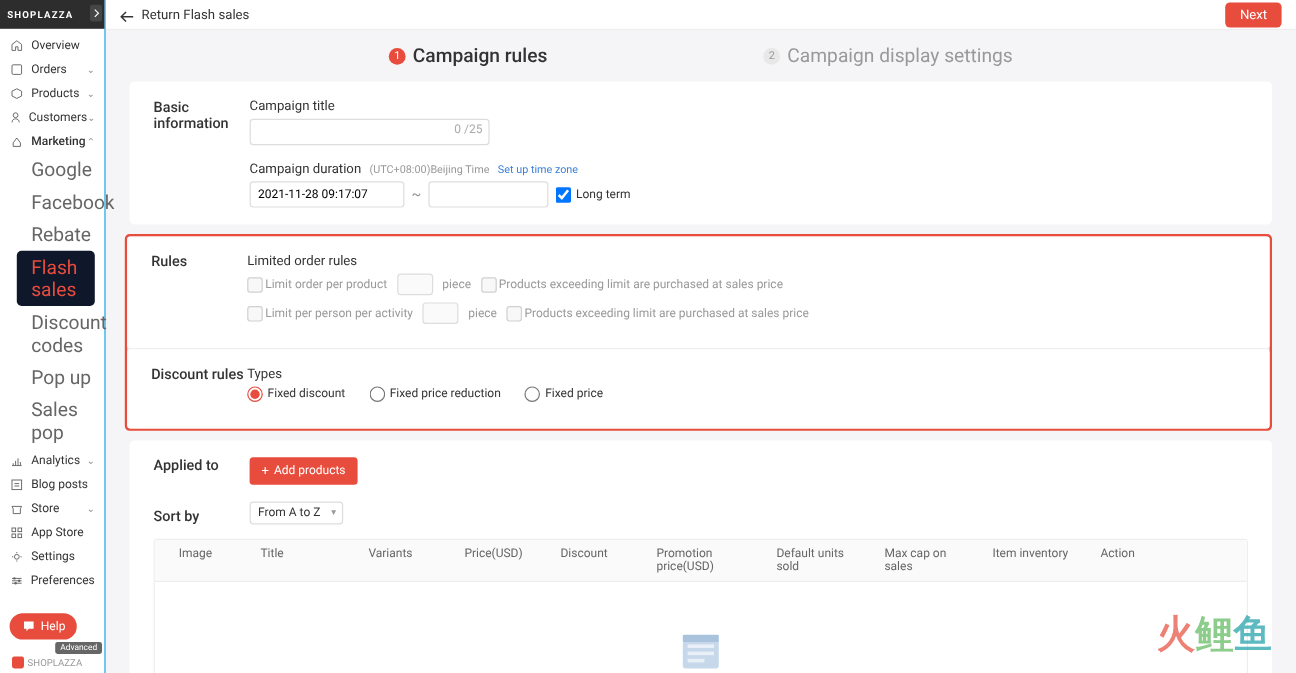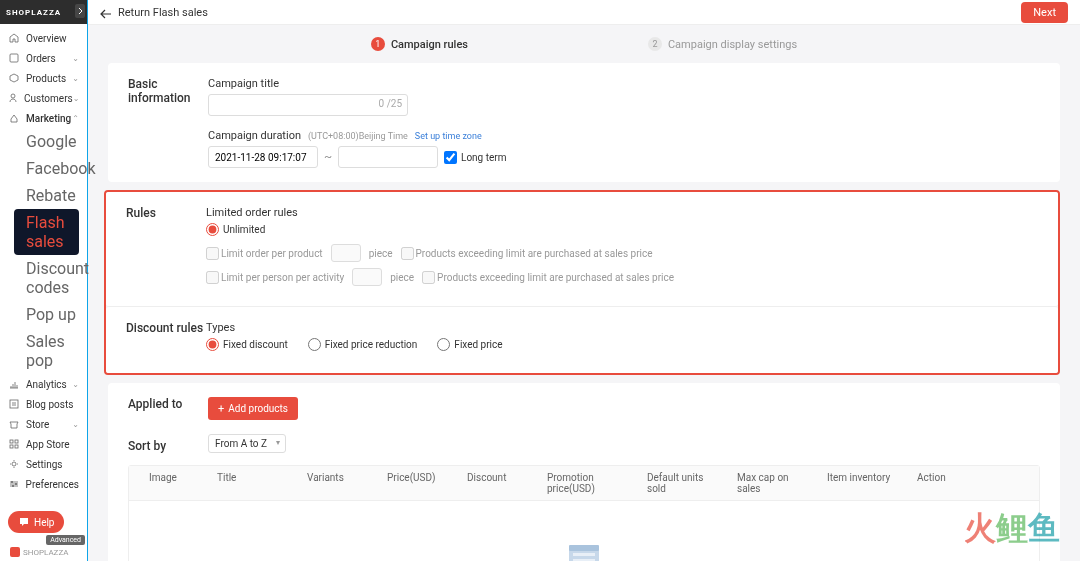--- a/index.html
+++ b/index.html
@@ -24,21 +24,21 @@
 .main{position:absolute;left:88px;top:0;right:0;height:561px;background:#f5f5f7}
 .topbar{height:25px;background:#fff;border-bottom:1px solid #eee;display:flex;align-items:center;padding:0 12px}
 .back-btn{display:flex;align-items:flex-end;cursor:pointer;font-size:11px;color:#333}
 .back-btn svg{margin-right:6px}
 .next-btn{margin-left:auto;background:#e84c3d;color:#fff;border:none;padding:4px 12px;border-radius:4px;font-size:11px;cursor:pointer}
 .steps{display:flex;align-items:center;justify-content:center;gap:180px;padding:12px 0}
 .step{display:flex;align-items:center}
 .step-num{width:14px;height:14px;border-radius:50%;display:flex;align-items:center;justify-content:center;font-size:9px;margin-right:6px}
 .step.active .step-num{background:#e84c3d;color:#fff}
 .step.inactive .step-num{background:#e8e8e8;color:#999}
-.step-label{font-size:11px}
+.step-label{font-size:16px}
 .step.active .step-label{color:#333;font-weight:500}
 .step.inactive .step-label{color:#999}
 .card{background:#fff;margin:0 20px 8px 20px;border-radius:4px;padding:14px 20px}
 .section-row{display:flex;align-items:flex-start}
 .section-title{width:80px;font-size:12px;font-weight:500;color:#333;flex-shrink:0}
 .section-body{flex:1}
 .field-label{font-size:11px;color:#333;margin-bottom:4px;display:block}
 .input-wrap{position:relative;display:inline-block}
 .text-input{border:1px solid #ddd;border-radius:3px;padding:4px 6px;font-size:11px;width:200px;height:22px}
 .counter{position:absolute;right:6px;top:4px;font-size:10px;color:#aaa}
@@ -254,44 +254,38 @@
         <div class="input-wrap">
           <input class="text-input" style="">
           <span class="counter">0 /25</span>
         </div>
         <div style="margin-top:12px">
           <span class="field-label" style="display:inline">Campaign duration</span>
           <span class="tz-text">(UTC+08:00)Beijing Time</span>
           <span class="tz-text tz-link">Set up time zone</span>
         </div>
         <div class="duration-row">
-          <input class="date-input" style="width: 110px;" value="2021-11-28 09:17:07">
+          <input class="date-input" style="width: 129px;" value="2021-11-28 09:17:07">
           <span class="date-sep">~</span>
           <input class="date-input" style="">
           <label class="checkbox-wrap">
               <input type="checkbox" checked="" style="">
               <span>Long term</span>
             </label>
         </div>
       </div>
     </div>
   </div>
 
   <div class="redbox">
     <div class="card">
       <div class="section-row">
         <div class="section-title">Rules</div>
         <div class="section-body">
           <label class="field-label">Limited order rules</label>
-          <div class="radio-row">
-            <label class="radio-wrap">
-                <input type="radio" checked="" style="">
-                <span>Unlimited</span>
-              </label>
-          </div>
           <div class="limit-row">
             <label class="checkbox-wrap" style="color:#999">
                 <input type="checkbox" disabled="" style="">
                 <span>Limit order per product</span>
               </label>
             <input class="small-input" disabled="" style="">
             <span>piece</span>
             <label class="checkbox-wrap" style="color:#999">
                 <input type="checkbox" disabled="" style="">
                 <span>Products exceeding limit are purchased at sales price</span>

